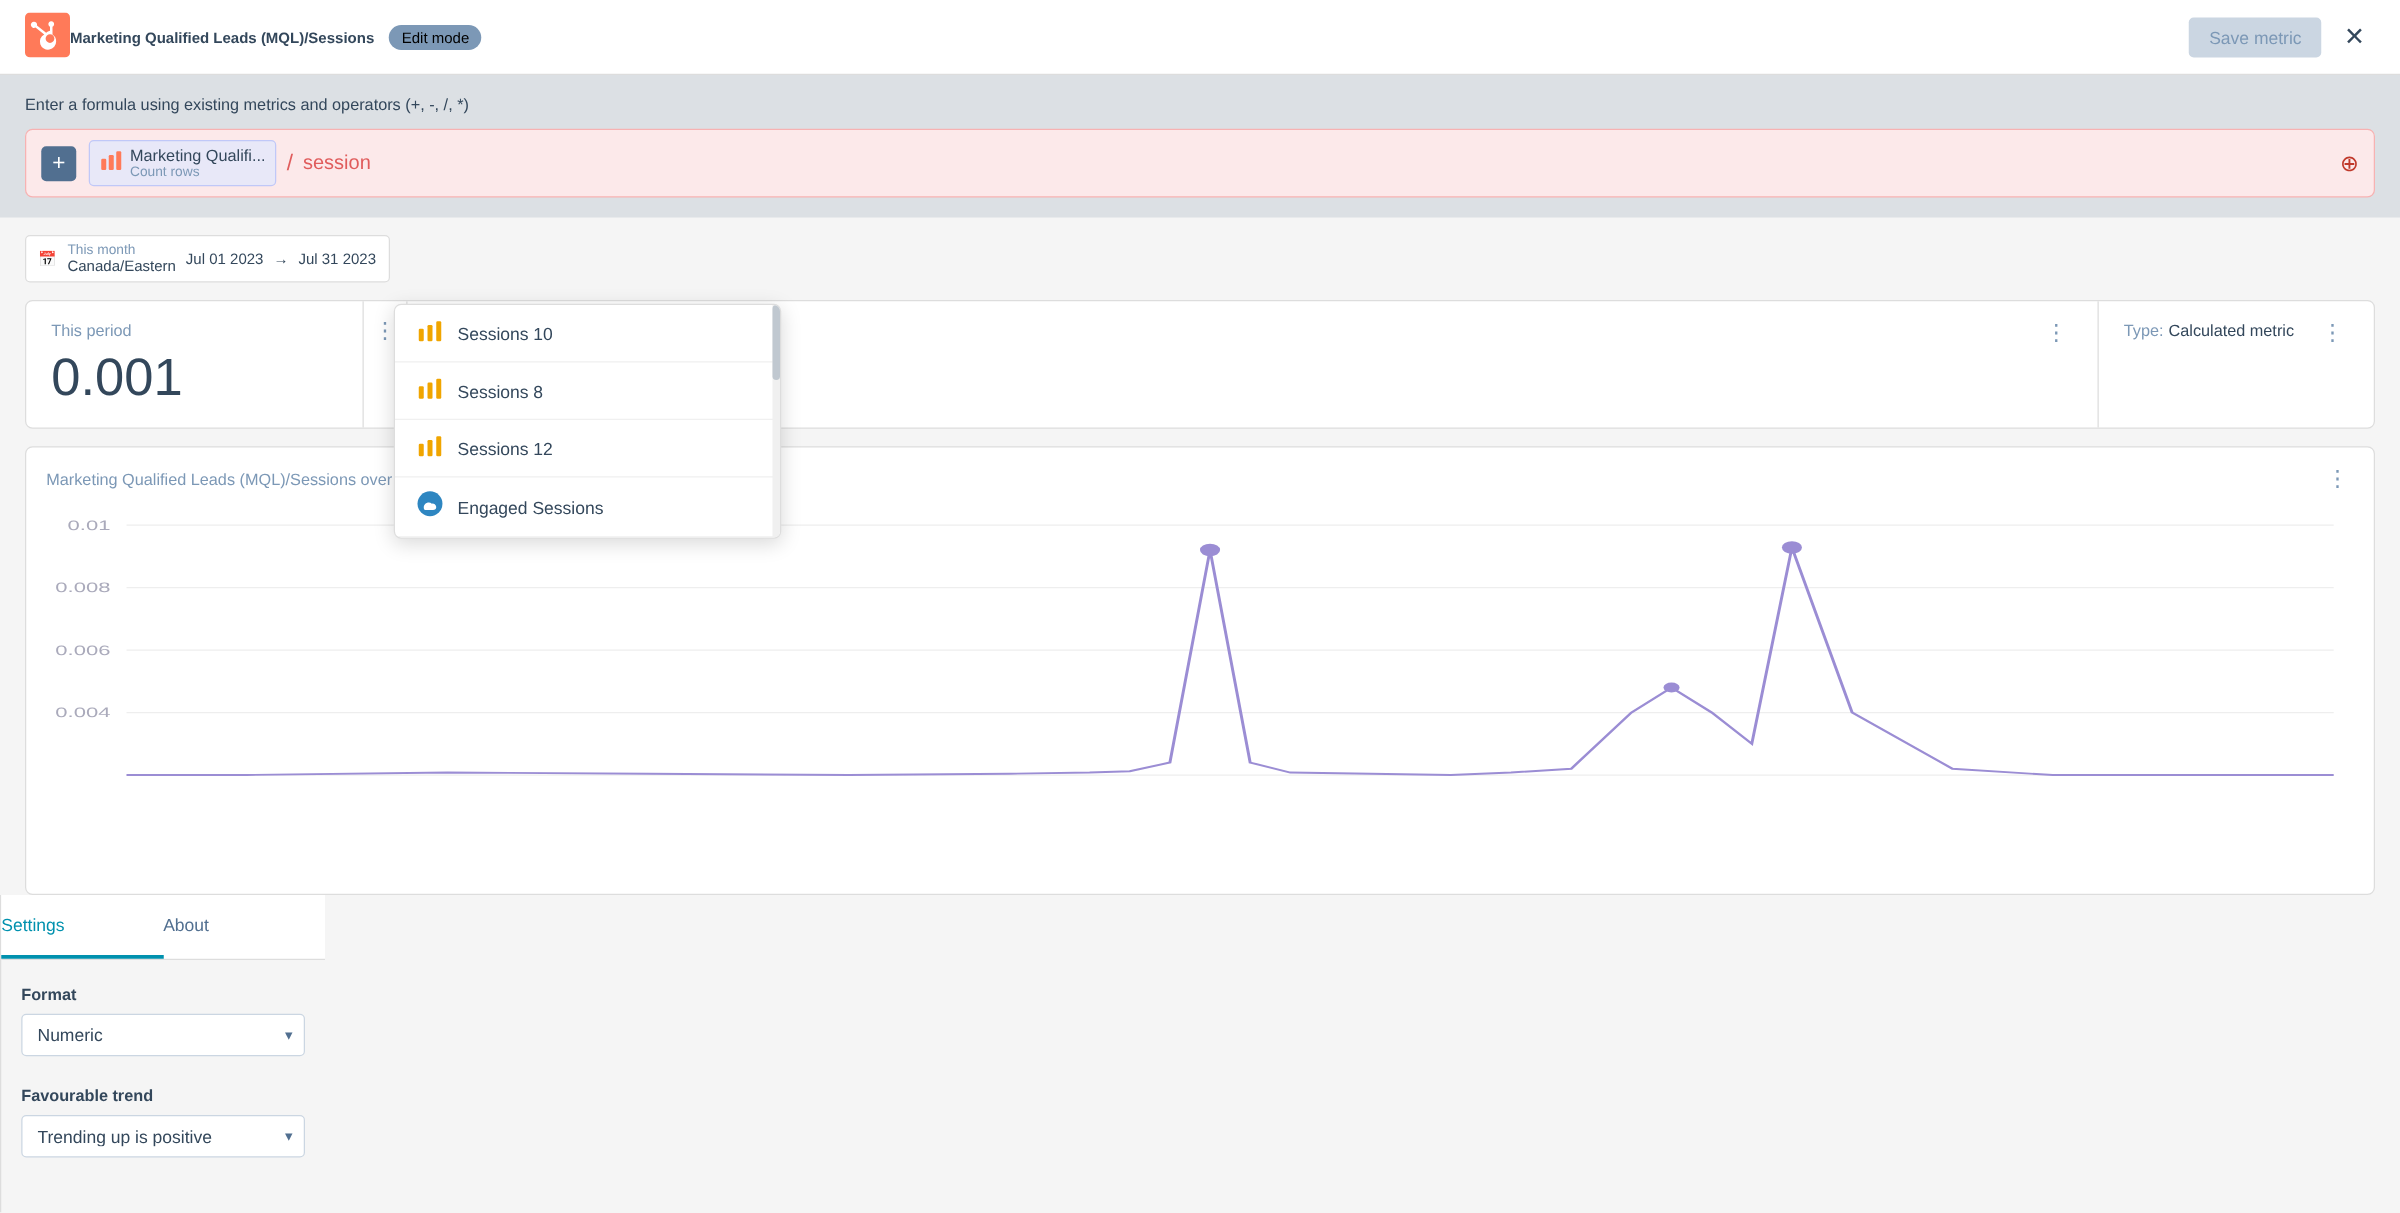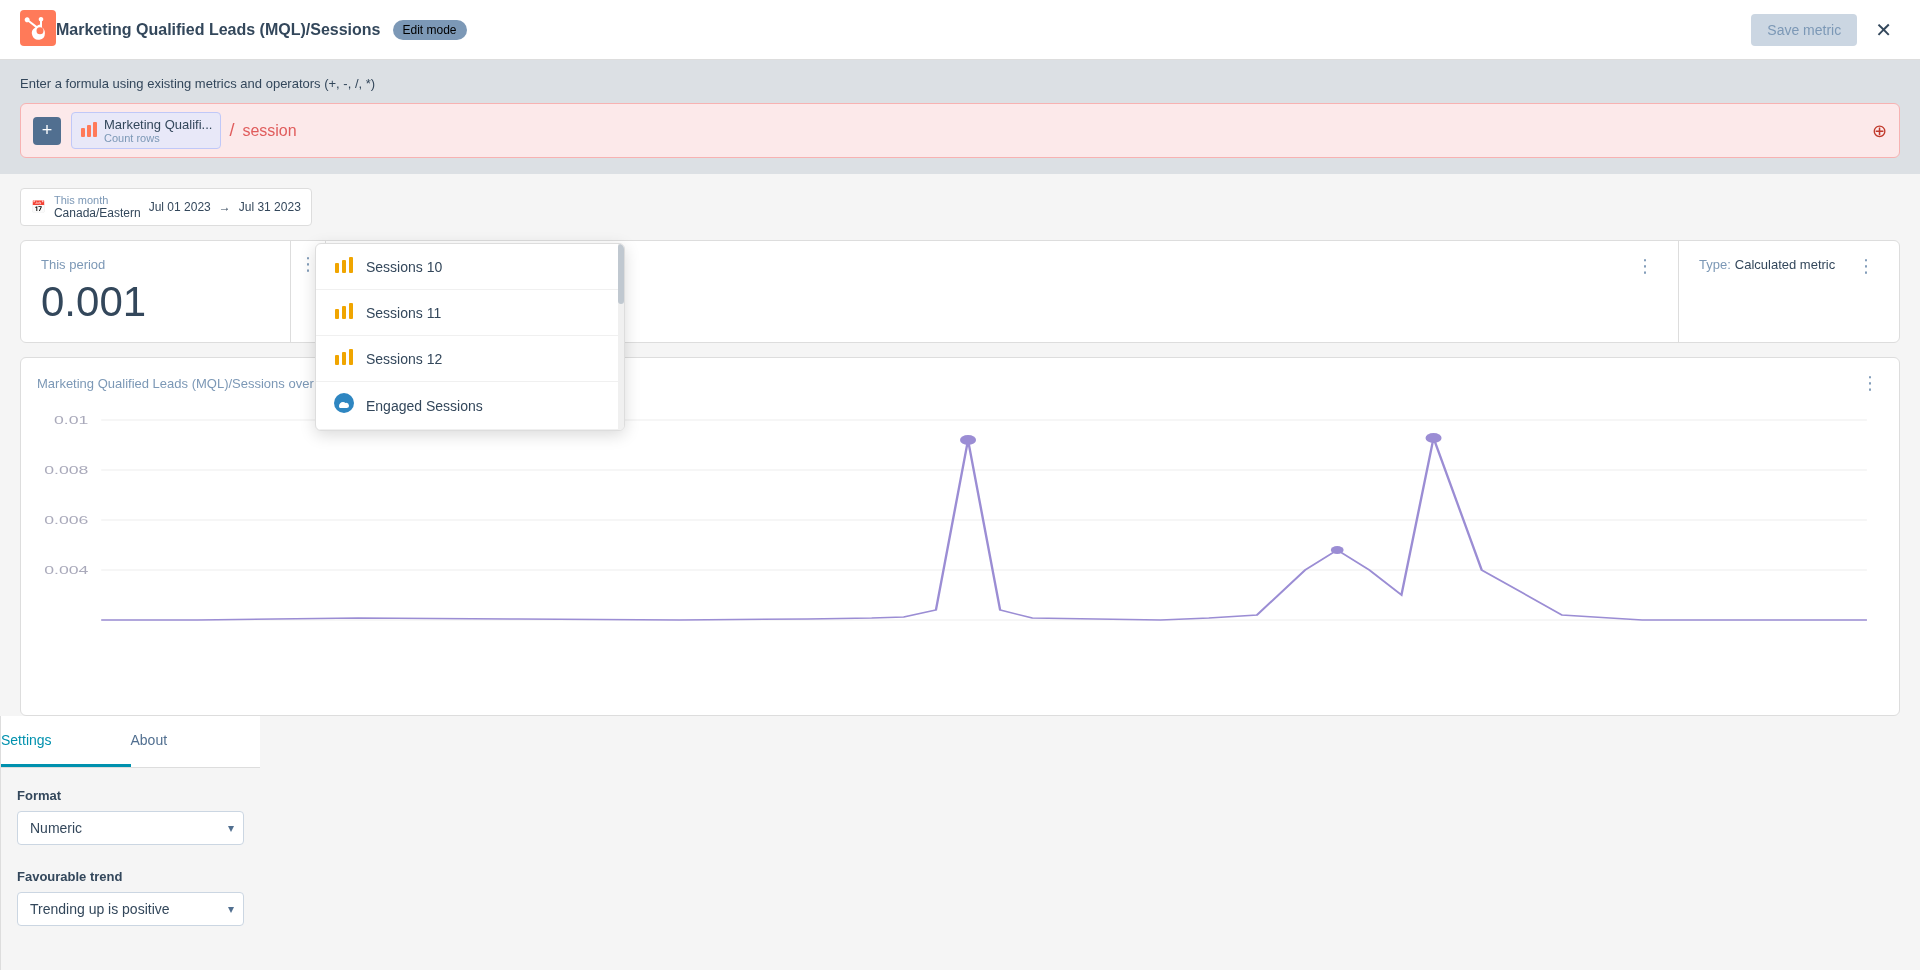--- a/index.html
+++ b/index.html
@@ -3,21 +3,21 @@
   <meta charset="utf-8">
   <style>
     * { box-sizing: border-box; margin: 0; padding: 0; }
     body { font-family: -apple-system, BlinkMacSystemFont, 'Segoe UI', Helvetica, Arial, sans-serif; background: #f5f5f5; font-size: 14px; color: #33475b; overflow: hidden; width: 1920px; height: 970px; }
 
     
     .top-bar {
       display: flex; align-items: center; padding: 0 20px; height: 60px;
       background: #fff; border-bottom: 1px solid #ddd; position: relative;
     }
-    .title-text { font-size: 16px; font-weight: 600; color: #33475b; margin-right: 12px; }
+    .title-text { font-size: 12px; font-weight: 600; color: #33475b; margin-right: 12px; }
     .edit-mode-badge {
       background: #7c98b6; color: #000000; font-size: 12px; padding: 3px 10px;
       border-radius: 12px; font-weight: 500;
     }
     .top-bar-right { margin-left: auto; display: flex; align-items: center; gap: 10px; }
     .save-metric-btn {
       background: #cbd6e2; color: #7c98b6; border: none; border-radius: 4px;
       padding: 8px 16px; font-size: 14px; cursor: pointer; font-weight: 500;
     }
     .close-btn {
@@ -176,21 +176,21 @@
             <span class="suggestion-label">Sessions 10</span>
           </div>
           <div class="suggestion-item">
             <span class="suggestion-icon">
               <svg width="20" height="20" viewBox="0 0 20 20">
                   <rect x="1" y="9" width="4" height="10" rx="1" fill="#f0a500"></rect>
                   <rect x="8" y="6" width="4" height="13" rx="1" fill="#f0a500"></rect>
                   <rect x="15" y="3" width="4" height="16" rx="1" fill="#f0a500"></rect>
                 </svg>
             </span>
-            <span class="suggestion-label">Sessions 11</span>
+            <span class="suggestion-label">Sessions 8</span>
           </div>
           <div class="suggestion-item">
             <span class="suggestion-icon">
               <svg width="20" height="20" viewBox="0 0 20 20">
                   <rect x="1" y="9" width="4" height="10" rx="1" fill="#f0a500"></rect>
                   <rect x="8" y="6" width="4" height="13" rx="1" fill="#f0a500"></rect>
                   <rect x="15" y="3" width="4" height="16" rx="1" fill="#f0a500"></rect>
                 </svg>
             </span>
             <span class="suggestion-label">Sessions 12</span>

